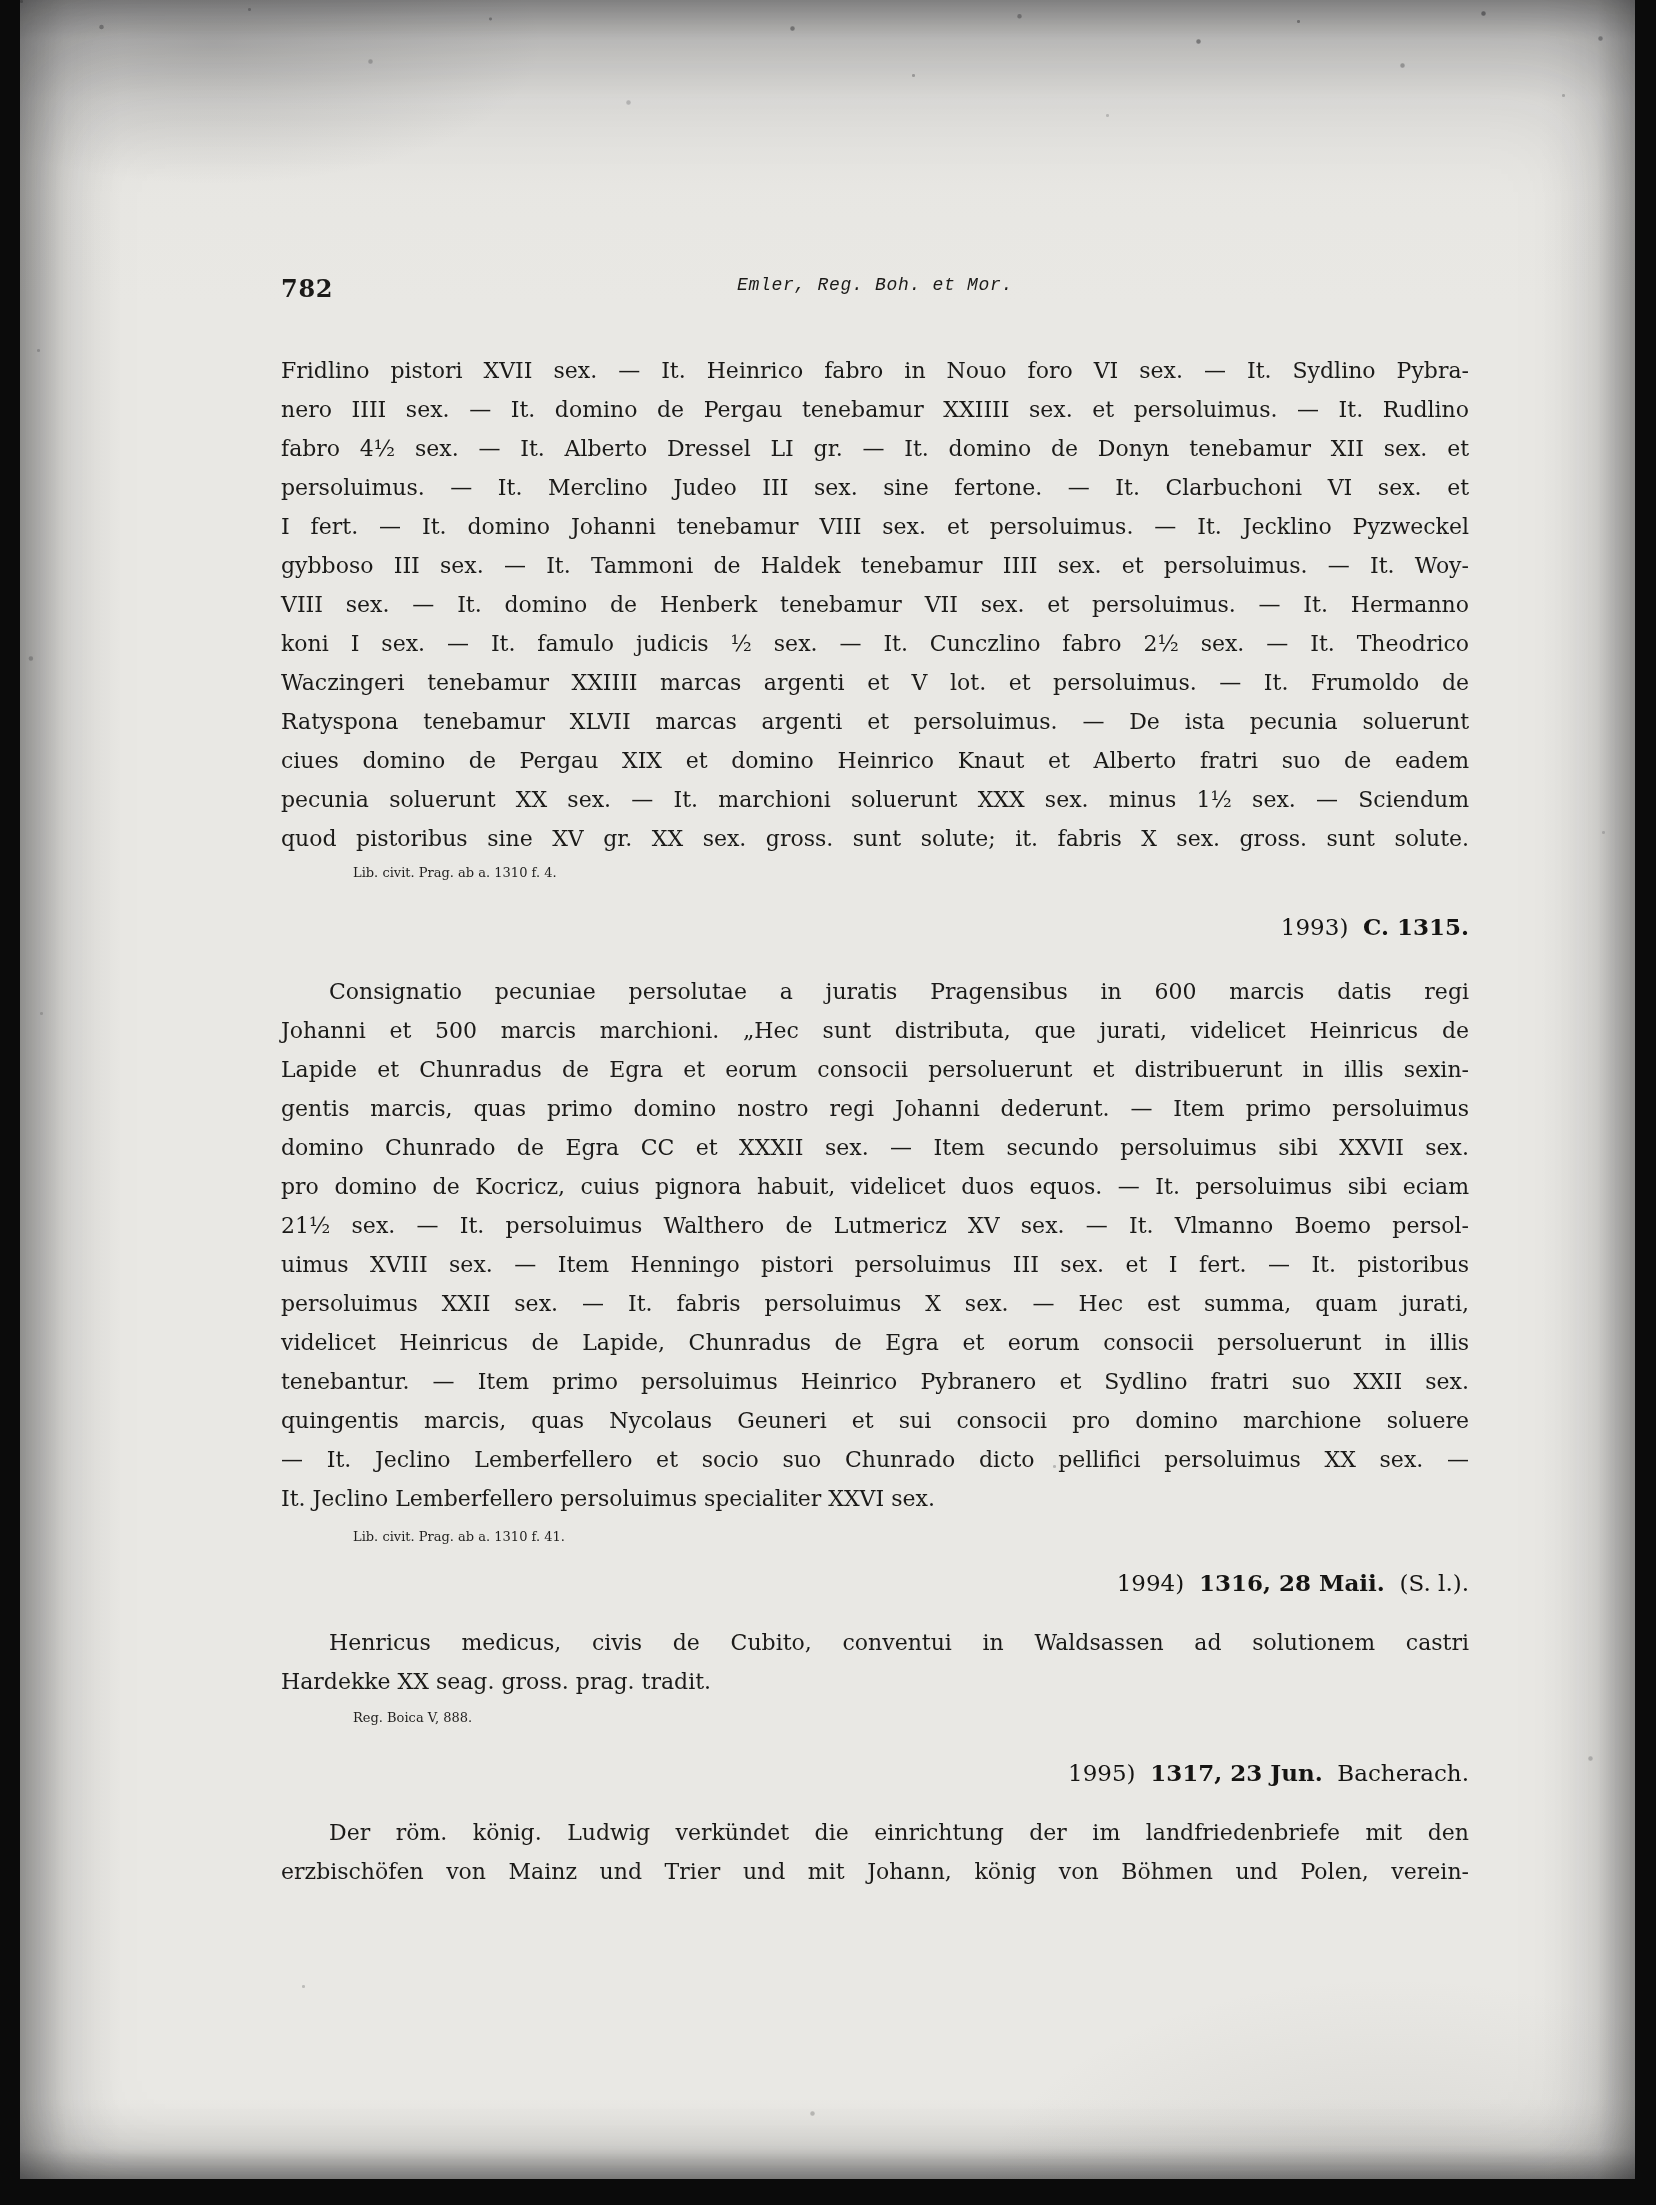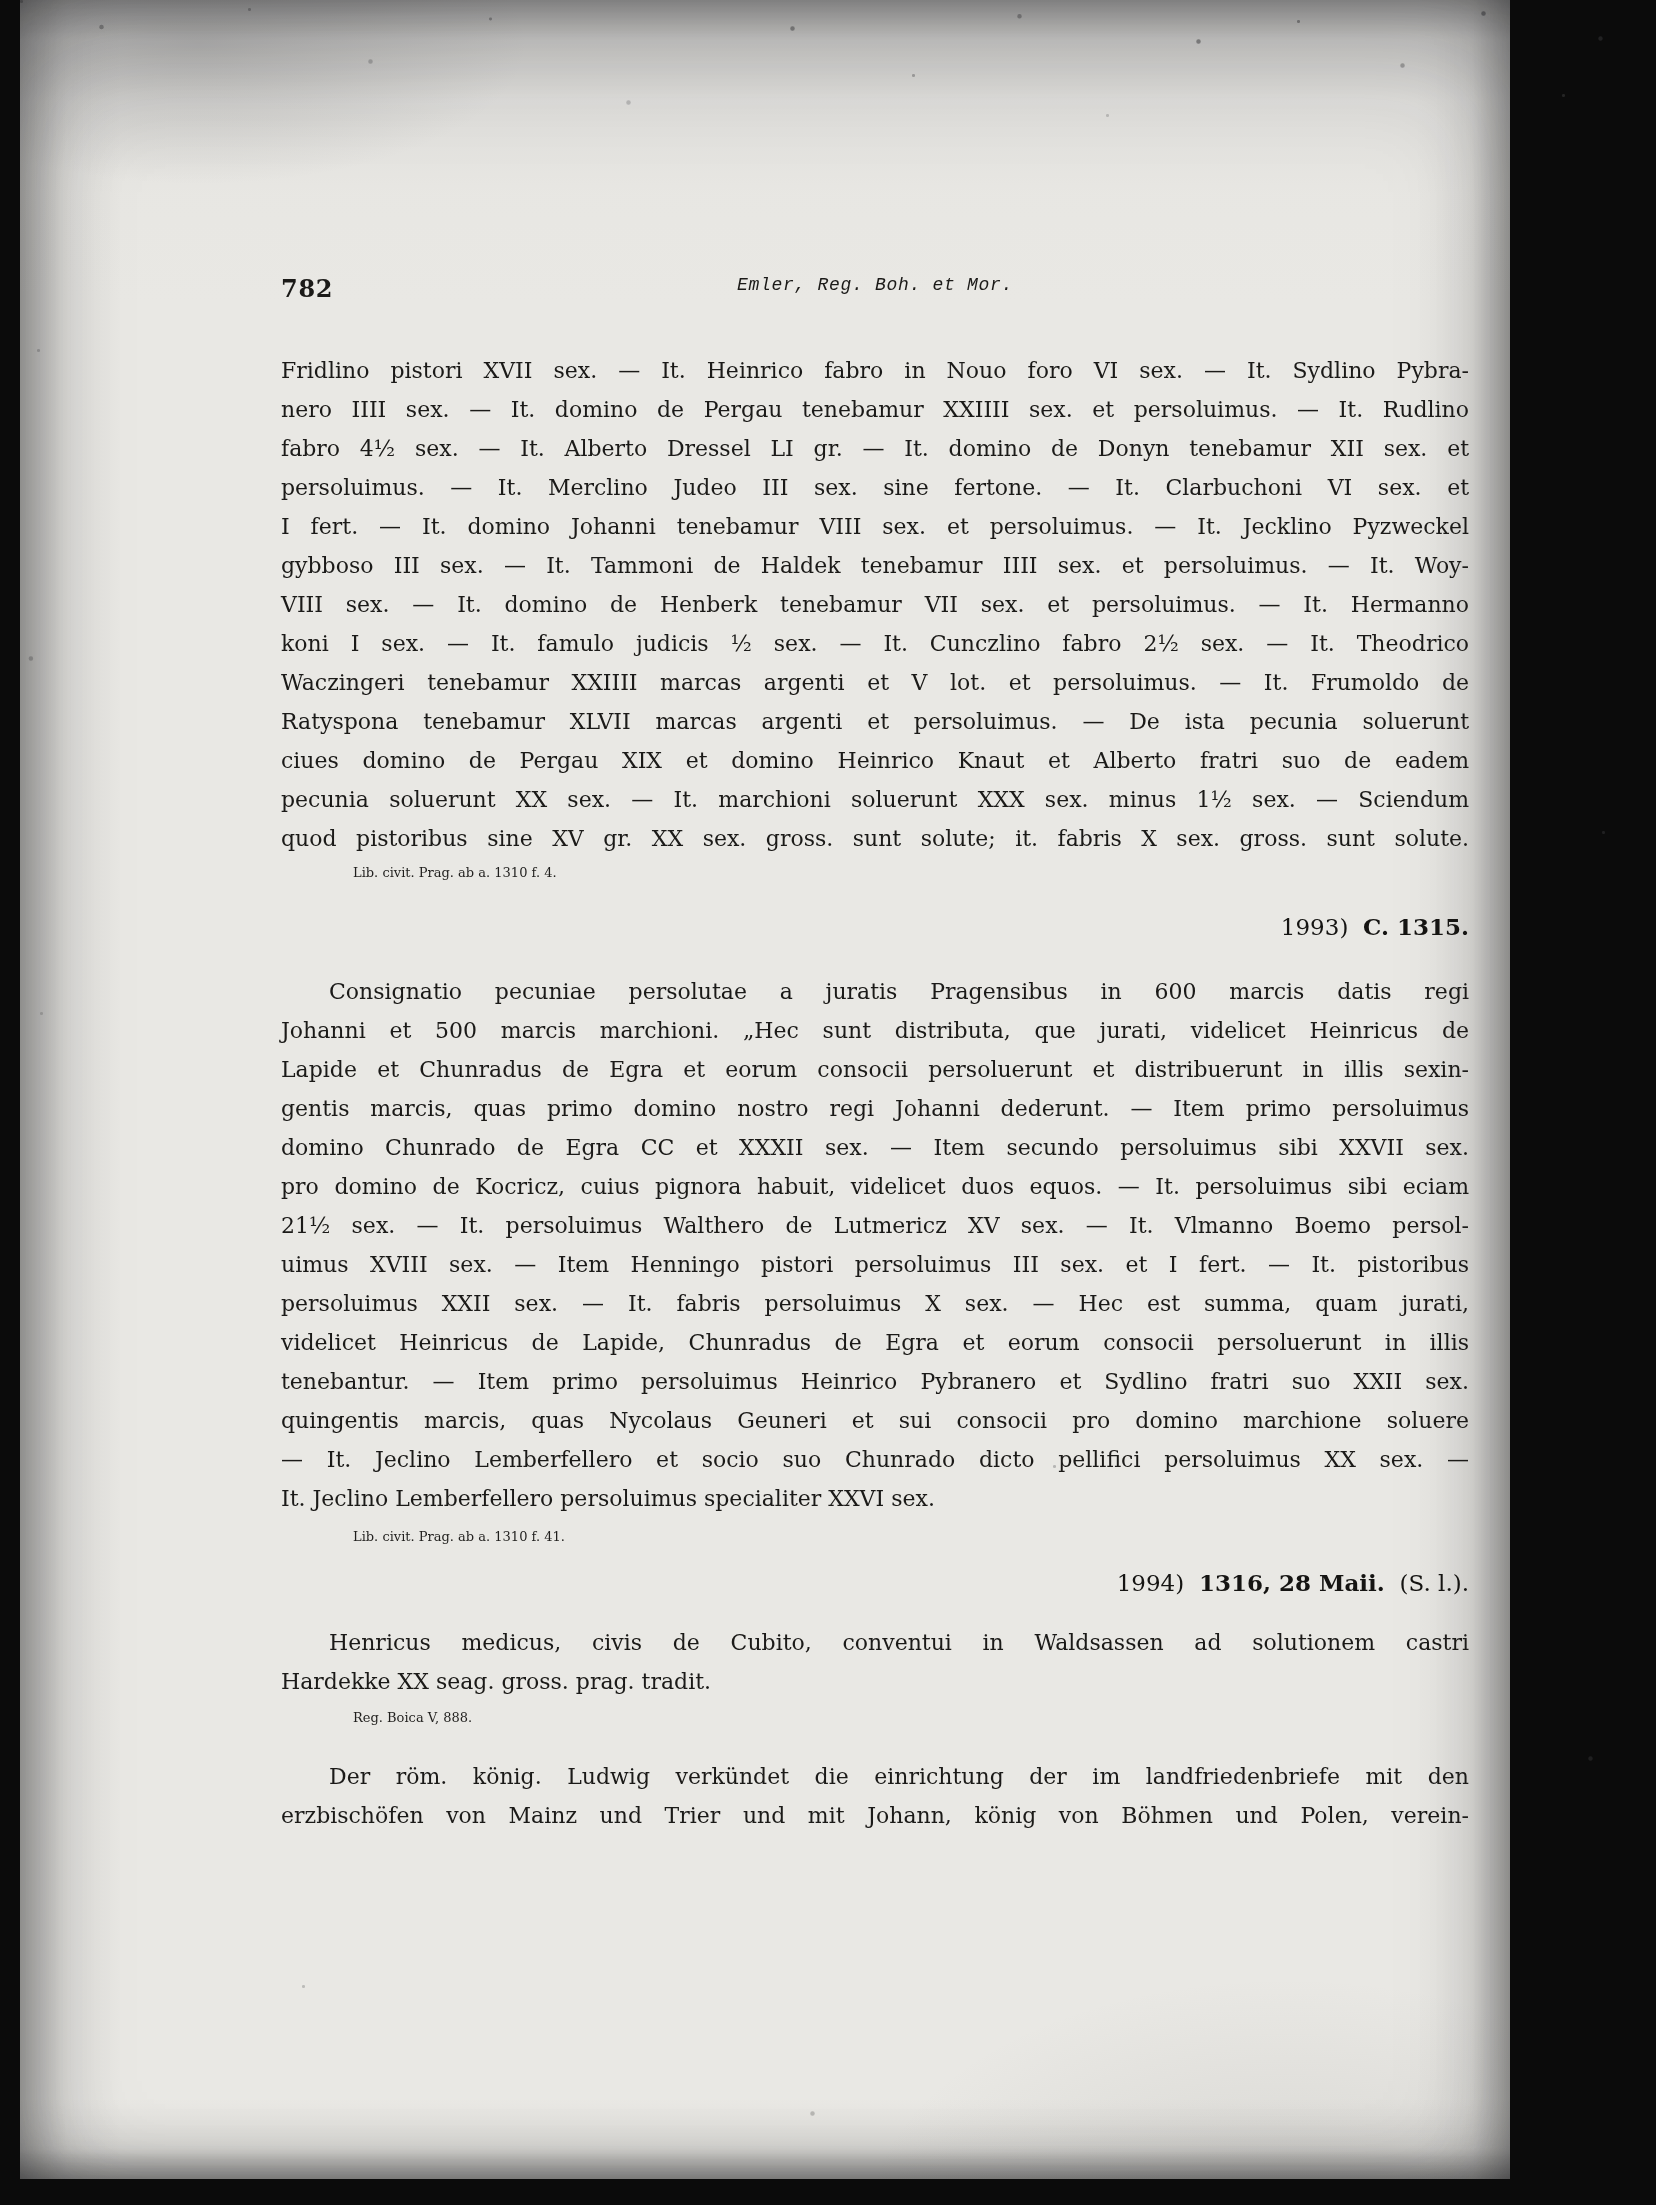--- a/index.html
+++ b/index.html
@@ -5,21 +5,21 @@
   html, body {
     margin: 0; padding: 0;
     width: 1656px; height: 2205px;
     background: #0b0b0b;
     position: relative;
     overflow: hidden;
   }
   .page {
     position: absolute;
     left: 20px; top: 0;
-    width: 1490px; height: 2179px;
+    width: 1615px; height: 2179px;
     background-color: #e9e8e4;
     background-image:
       linear-gradient(180deg, rgba(82,82,84,.50) 0px, rgba(132,132,134,.30) 40px, rgba(176,176,178,.17) 101px, rgba(216,215,212,.08) 194px, rgba(233,232,228,0) 302px),
       linear-gradient(90deg, rgba(62,62,64,.26) 0px, rgba(122,122,124,.11) 47px, rgba(0,0,0,0) 101px),
       linear-gradient(270deg, rgba(72,72,74,.28) 0px, rgba(142,142,144,.11) 37px, rgba(0,0,0,0) 94px),
       linear-gradient(0deg, rgba(42,42,44,.34) 0px, rgba(122,122,124,.10) 30px, rgba(0,0,0,0) 80px),
       radial-gradient(ellipse 603px 349px at 85% 102%, rgba(120,118,115,.16), rgba(0,0,0,0) 70%),
       radial-gradient(ellipse 469px 201px at 12% 2%, rgba(70,70,72,.22), rgba(0,0,0,0) 70%);
     box-shadow:
       inset 0 47px 121px rgba(30,30,32,.18),
@@ -168,20 +168,25 @@
       <span class="hpart">1994)</span>
       <span class="hpart hbold">1316, 28 Maii.</span>
       <span class="hpart">(S. l.).</span>
     </div>
     <div class="para para3">
       <div class="pline pindent">Henricus medicus, civis de Cubito, conventui in Waldsassen ad solutionem castri</div>
       <div class="pline plast">Hardekke XX seag. gross. prag. tradit.</div>
     </div>
     <div class="cit m3">Reg. Boica V, 888.</div>
 
+    <div class="heading h1995">
+      <span class="hpart">1995)</span>
+      <span class="hpart hbold">1317, 23 Jun.</span>
+      <span class="hpart">Bacherach.</span>
+    </div>
     <div class="para para4">
       <div class="pline pindent">Der röm. könig. Ludwig verkündet die einrichtung der im landfriedenbriefe mit den</div>
       <div class="pline">erzbischöfen von Mainz und Trier und mit Johann, könig von Böhmen und Polen, verein-</div>
     </div>
 
   </div>
 </div>
 
 
 </body></html>

